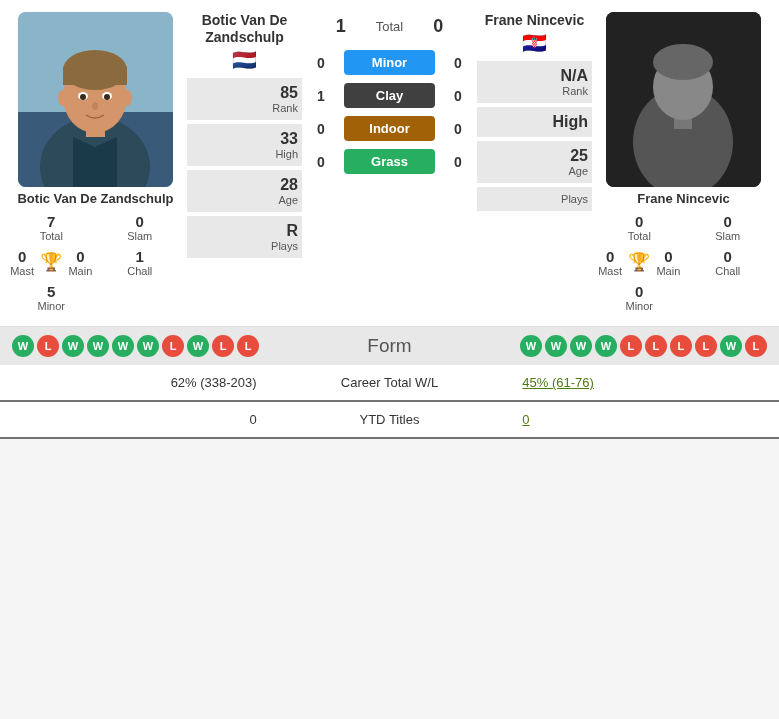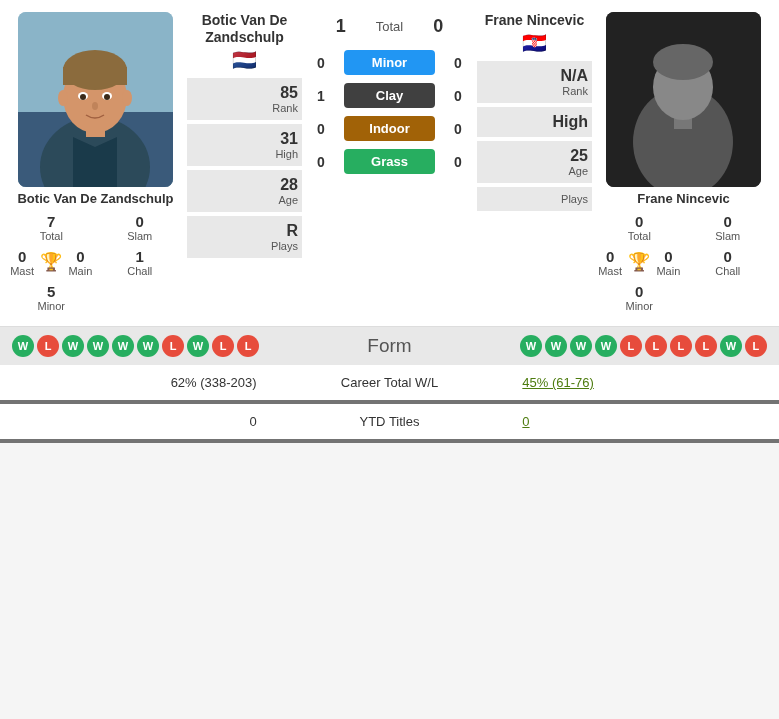--- a/index.html
+++ b/index.html
@@ -193,21 +193,21 @@
       text-align: center;
     }
 
     
     .stats-table {
       width: 100%;
       border-collapse: collapse;
     }
 
     .stats-table tr {
-      border-bottom: 4px solid #737373;
+      border-bottom: 2px solid #737373;
     }
 
     .stats-table td {
       padding: 10px 16px;
       font-size: 13px;
     }
 
     .stats-table .left-val {
       text-align: right;
       width: 35%;
@@ -358,21 +358,21 @@
     <div class="left-stats-col">
       <div class="player-name-flag">
         <div class="name">Botic Van De Zandschulp</div>
         <div class="flag-icon">🇳🇱</div>
       </div>
       <div class="stat-box">
         <span class="value">85</span>
         <span class="label">Rank</span>
       </div>
       <div class="stat-box">
-        <span class="value">31</span>
+        <span class="value">33</span>
         <span class="label">High</span>
       </div>
       <div class="stat-box">
         <span class="value">28</span>
         <span class="label">Age</span>
       </div>
       <div class="stat-box">
         <span class="value">R</span>
         <span class="label">Plays</span>
       </div>

